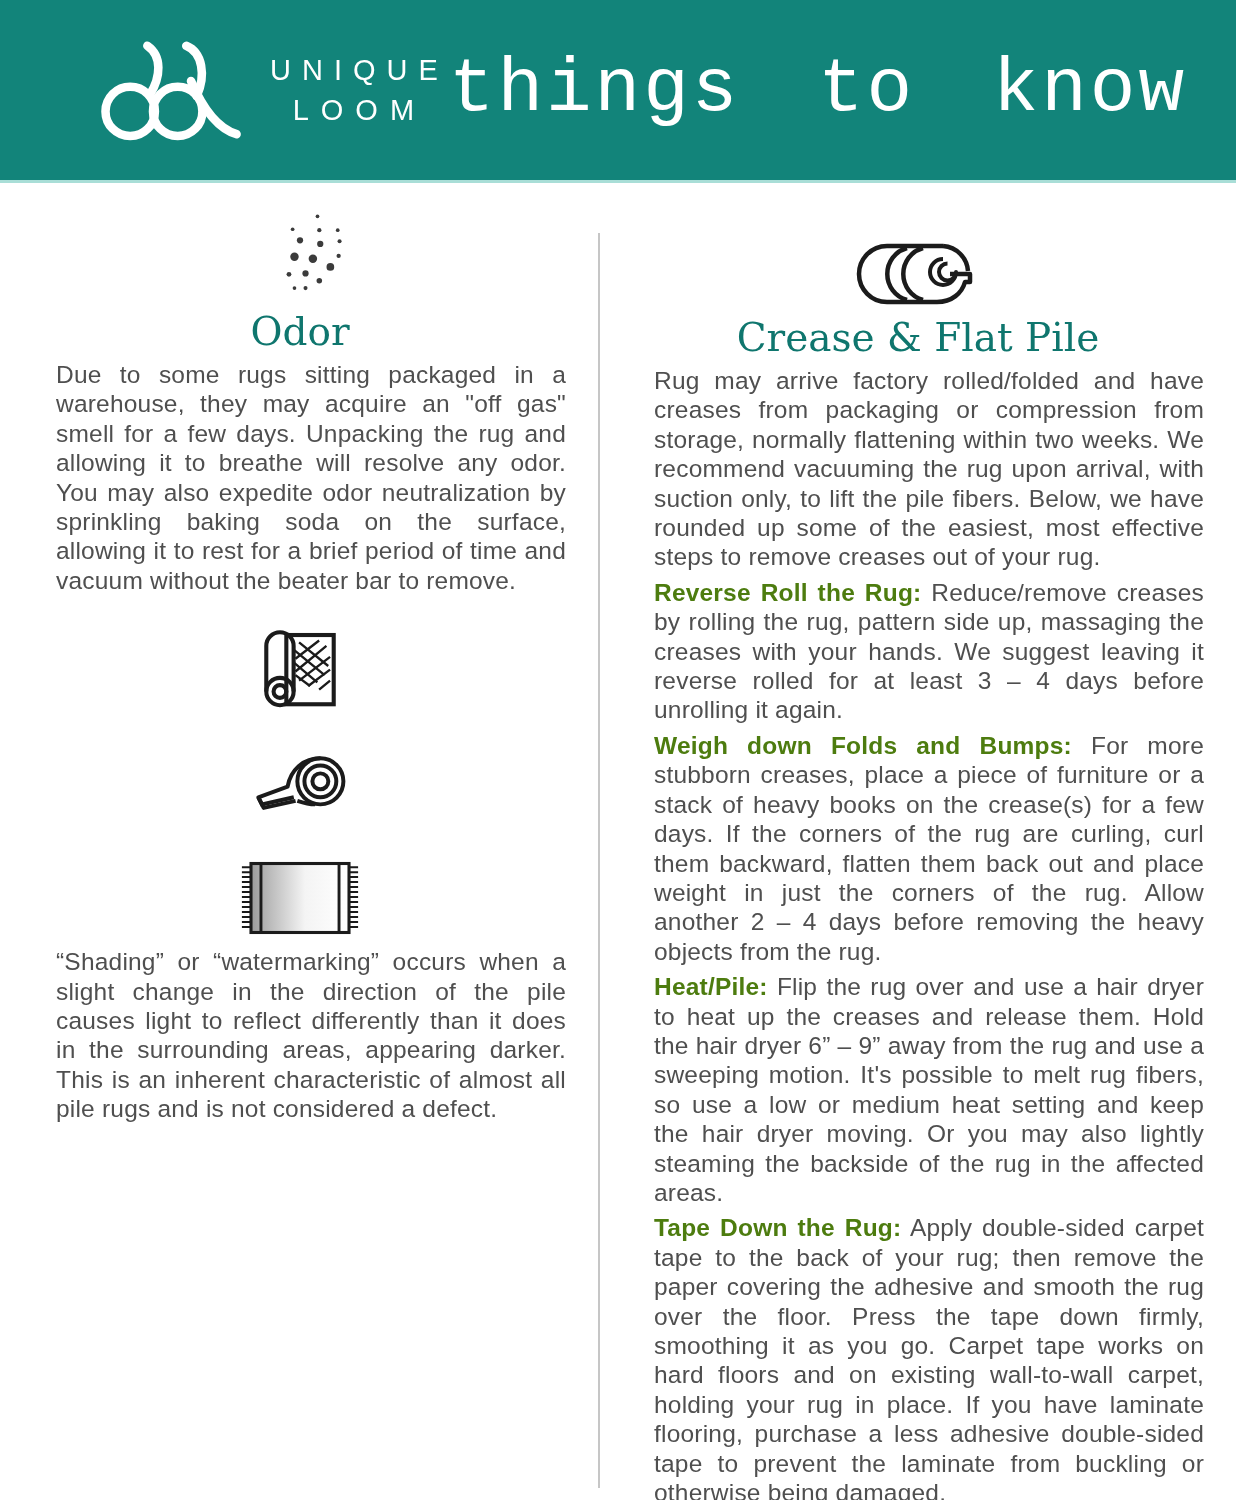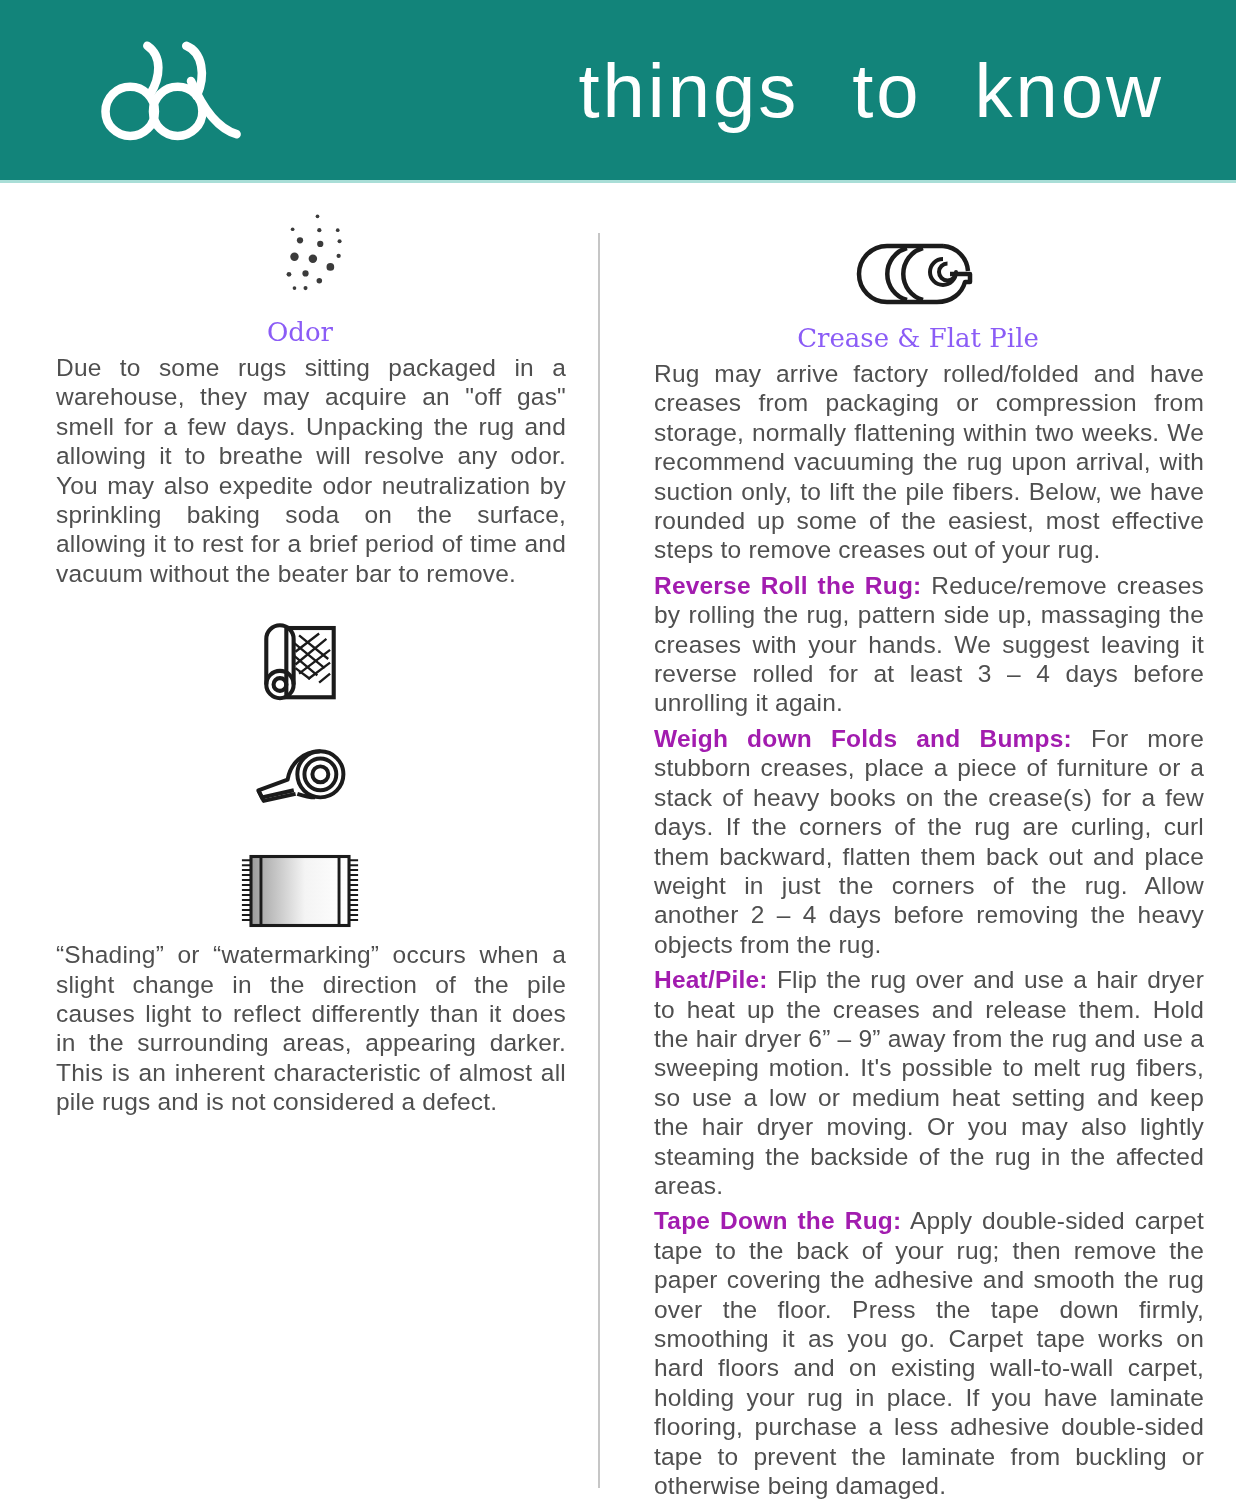--- a/index.html
+++ b/index.html
@@ -32,21 +32,21 @@
     font-size: 29px;
     letter-spacing: 11px;
     line-height: 1.38;
     font-weight: 400;
   }
   .brand-text .l2 { text-align: center; letter-spacing: 12px; }
   .banner-title {
     margin-left: auto;
     margin-right: 72px;
     color: #ffffff;
-    font-family: Liberation Sans, sans-serif;
+    font-family: Liberation Mono, monospace;
     font-size: 76px;
     letter-spacing: 3px;
     word-spacing: 0.38em;
     white-space: nowrap;
   }
   
   .content {
     position: relative;
     display: flex;
   }
@@ -60,35 +60,35 @@
   }
   .col { display: block; }
   .col-left  { width: 532px; margin-left: 34px; }
   .col-right { width: 572px; margin-left: 66px; }
   .icon-row { text-align: center; }
   .icon-row svg { display: inline-block; }
   h2.sec-heading {
     text-align: center;
     font-family: "DejaVu Serif", serif;
     font-weight: 400;
-    font-size: 26px;
-    color: #8b5cf6;
-    margin-top: 12px;
+    font-size: 39px;
+    color: #0f766e;
+    margin-top: 4px;
   }
   p.body {
     margin-top: 6px;
     font-size: 24.5px;
     line-height: 29.4px;
     letter-spacing: 0.2px;
     color: #4f4f4f;
     text-align: justify;
     margin-left: 22px;
   }
   p.body b {
-    color: #a21caf;
+    color: #4d7c0f;
     font-weight: 700;
   }
   .mt-icon-1 { margin-top: 26px; }
   .mt-icon-2 { margin-top: 24px; }
   .mt-icon-3 { margin-top: 36px; }
   .mt-icon-4 { margin-top: 40px; }
   .mt-icon-r { margin-top: 58px; }
   .tip { margin-top: 30px; }
   .ic { stroke: #1b1b1b; fill: none; stroke-width: 4.5; }
 </style>
@@ -101,20 +101,24 @@
     <div class="brand">
       <svg width="152" height="112" viewBox="0 0 160 115">
         <g fill="none" stroke="#ffffff" stroke-width="9" stroke-linecap="round">
           <circle cx="36" cy="80" r="26"></circle>
           <path d="M 57,62 C 68,44 70,22 54,11"></path>
           <circle cx="86" cy="80" r="26"></circle>
           <path d="M 106,64 C 116,42 112,18 95,11"></path>
           <path d="M 100,48 C 112,76 128,98 148,104"></path>
         </g>
       </svg>
+      <div class="brand-text">
+        <div class="l1">UNIQUE</div>
+        <div class="l2">LOOM</div>
+      </div>
     </div>
     <div class="banner-title">things to know</div>
   </div>
 
   <div class="content">
     <div class="divider"></div>
 
     <div class="col col-left">
 
       <div class="icon-row mt-icon-1">

